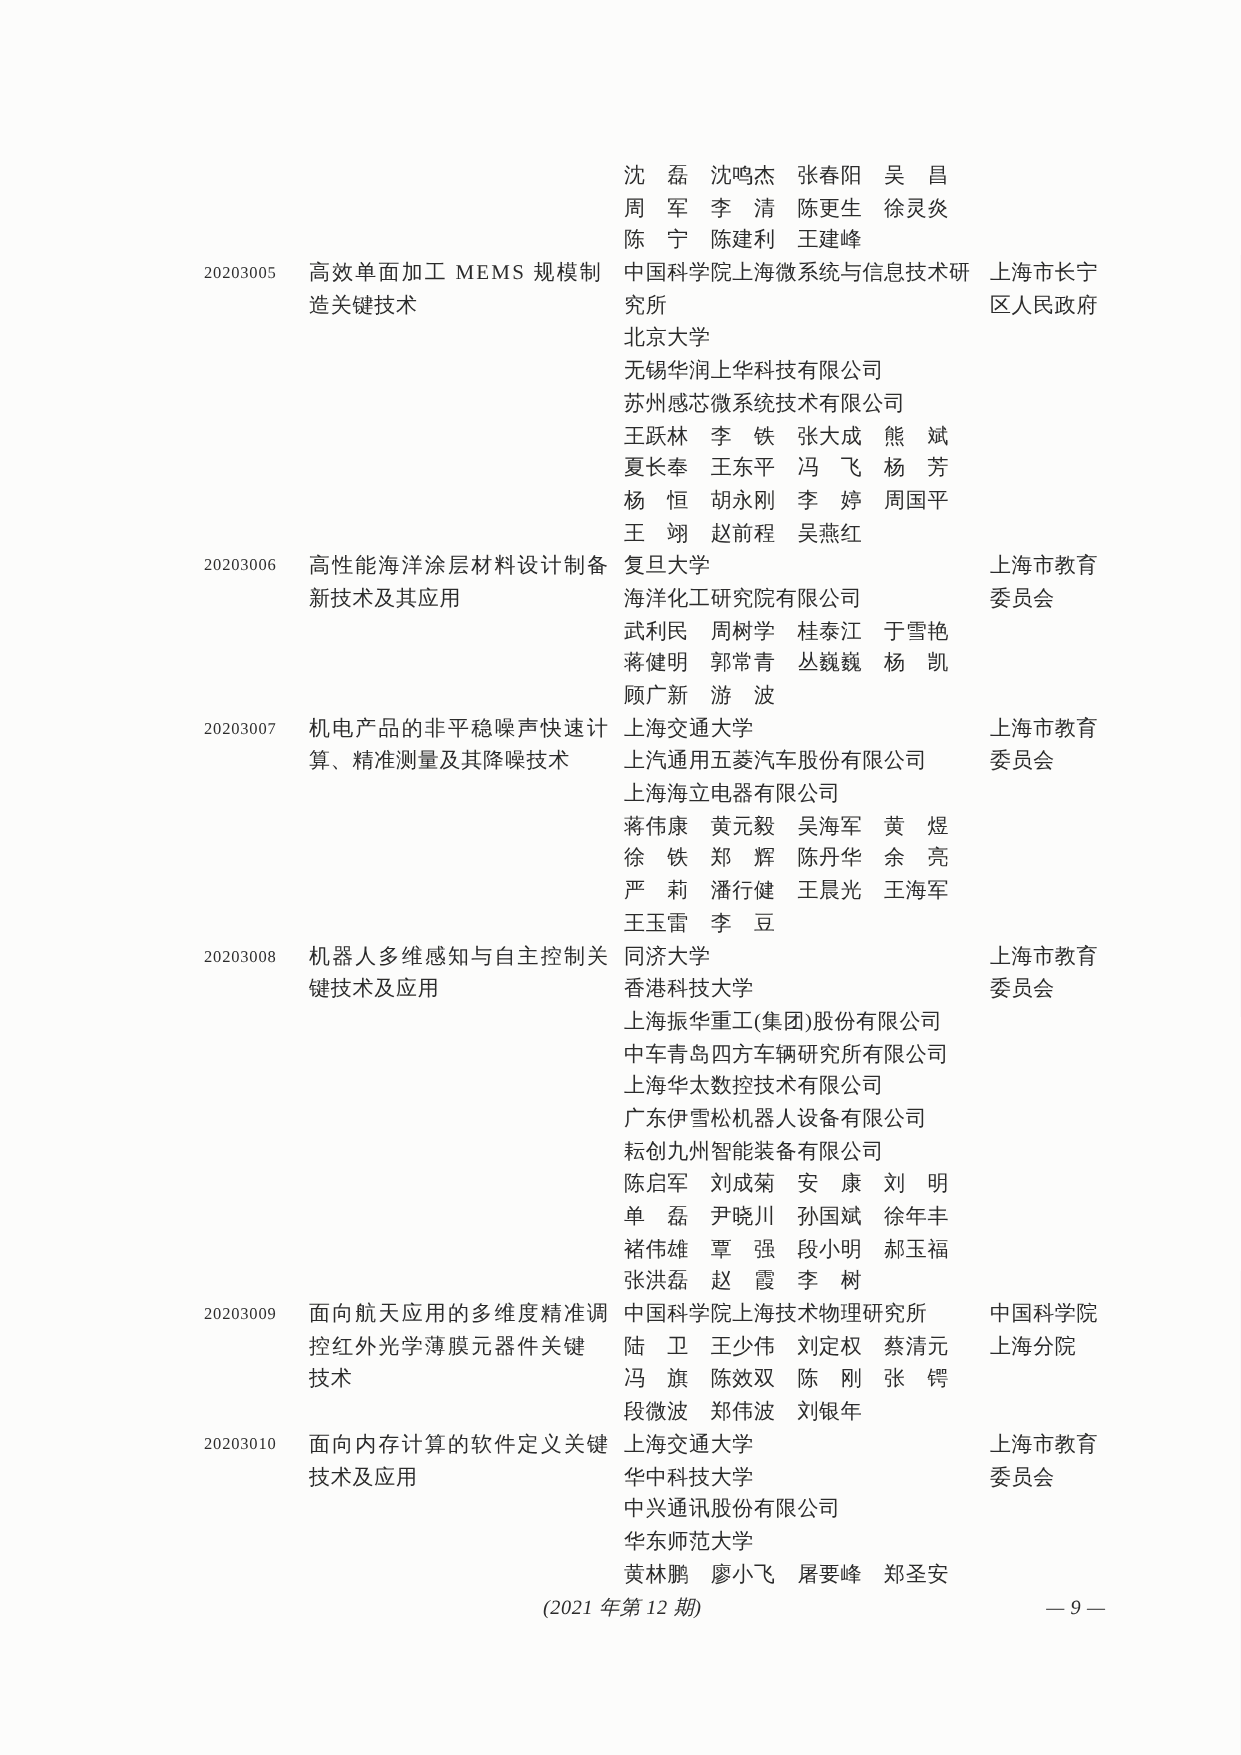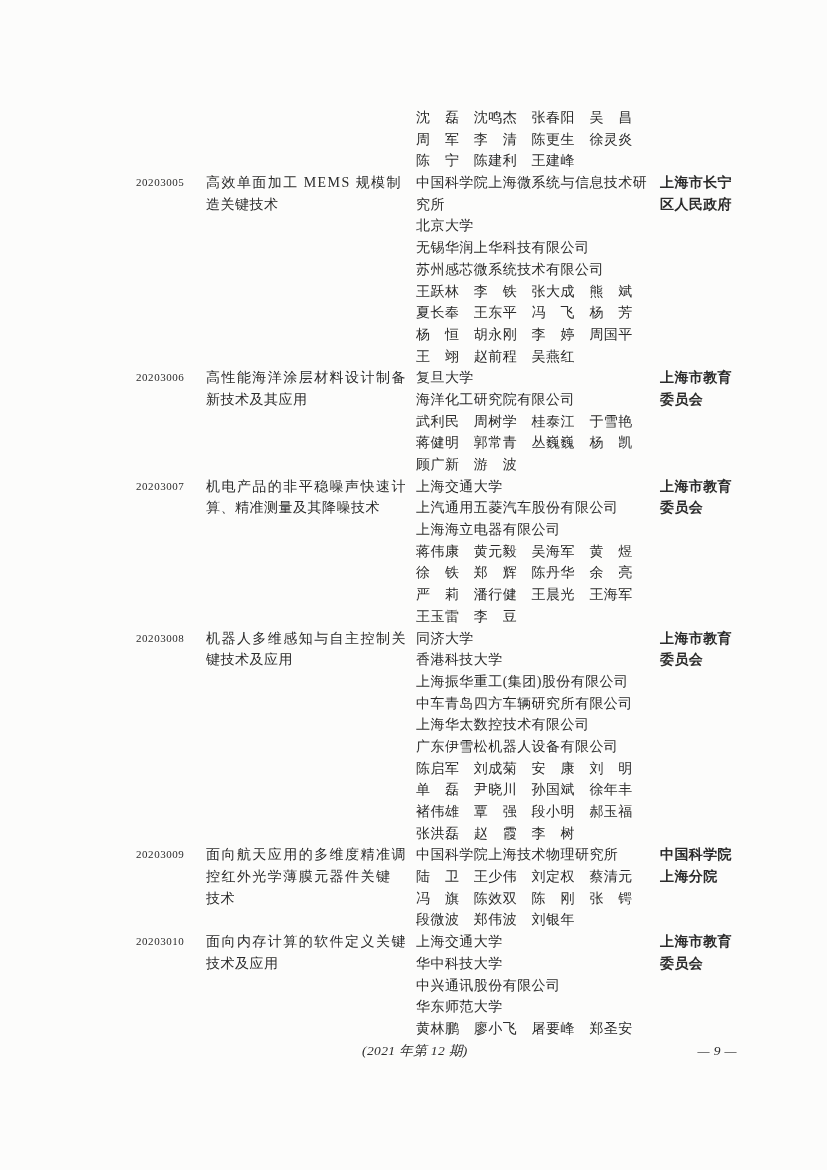--- a/index.html
+++ b/index.html
@@ -44,21 +44,20 @@
     letter-spacing: 0.55px;
   }
   .titlecell .line {
     letter-spacing: 1.45px;
   }
   .titlecell .line:last-child {
     letter-spacing: 0.5px;
   }
   .orgcell .line {
     letter-spacing: 0.4px;
-    font-weight: bold;
   }
   .footer {
     display: flex;
     height: 21.7px;
     line-height: 21.7px;
     font-size: 13.5px;
     letter-spacing: 0.4px;
     padding-right: 104px;
     white-space: pre;
     font-style: italic;
@@ -165,20 +164,21 @@
             <div class="line">机器人多维感知与自主控制关</div>
             <div class="line">键技术及应用</div>
           </div>
     <div class="bodycell">
             <div class="line">同济大学</div>
             <div class="line">香港科技大学</div>
             <div class="line">上海振华重工(集团)股份有限公司</div>
             <div class="line">中车青岛四方车辆研究所有限公司</div>
             <div class="line">上海华太数控技术有限公司</div>
             <div class="line">广东伊雪松机器人设备有限公司</div>
+            <div class="line">耘创九州智能装备有限公司</div>
             <div class="line">陈启军　刘成菊　安　康　刘　明</div>
             <div class="line">单　磊　尹晓川　孙国斌　徐年丰</div>
             <div class="line">褚伟雄　覃　强　段小明　郝玉福</div>
             <div class="line">张洪磊　赵　霞　李　树</div>
           </div>
     <div class="orgcell">
             <div class="line">上海市教育</div>
             <div class="line">委员会</div>
           </div>
   </div>

